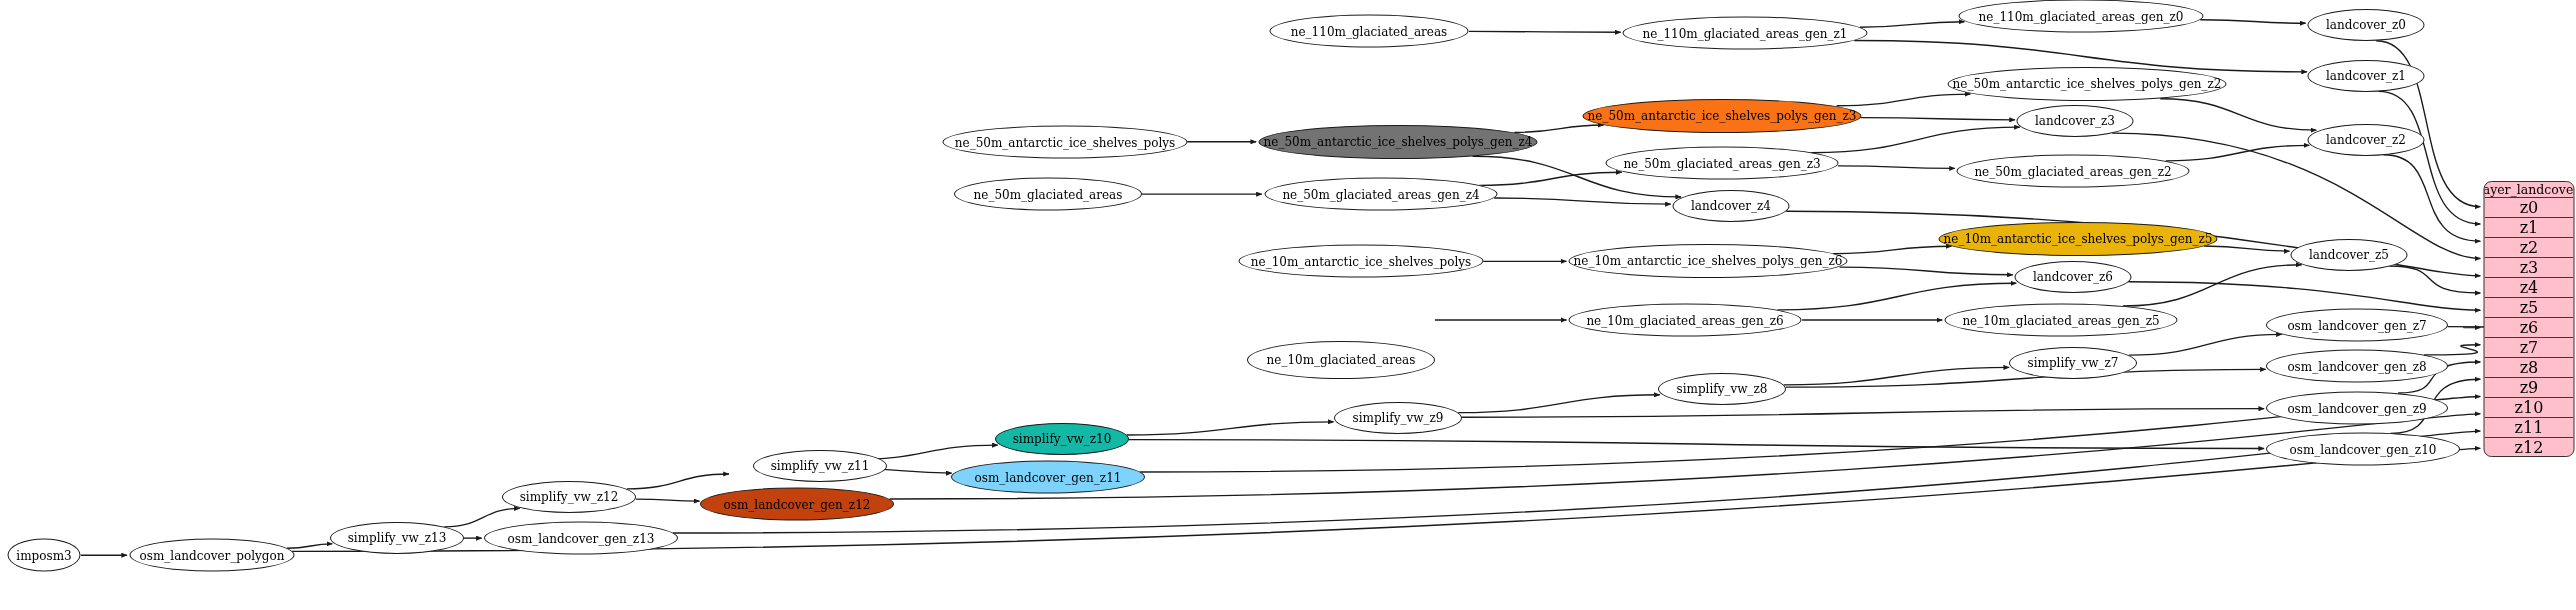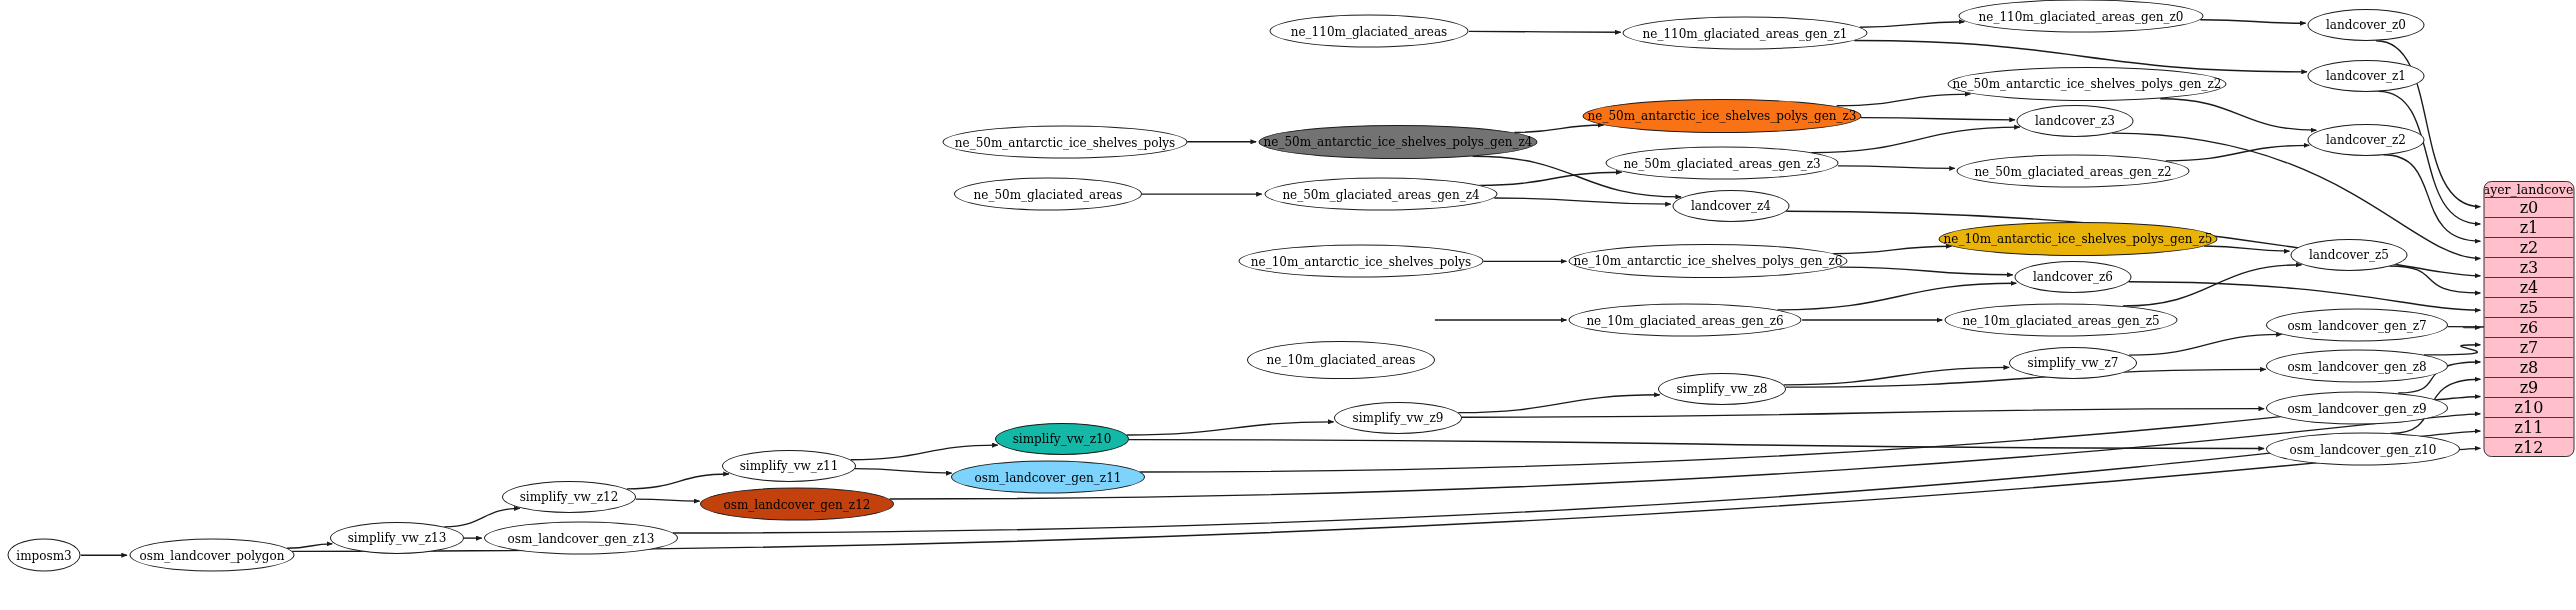--- a/index.html
+++ b/index.html
@@ -139,21 +139,21 @@
       <div class="node" style="left: 1685px; top: 320px; width: 233px; height: 33px; border-color: rgb(26, 26, 26); background: rgb(255, 255, 255);">ne_10m_glaciated_areas_gen_z6</div>
       <div class="node" style="left: 2061px; top: 320px; width: 233px; height: 33px; border-color: rgb(26, 26, 26); background: rgb(255, 255, 255);">ne_10m_glaciated_areas_gen_z5</div>
       <div class="node" style="left: 2357px; top: 325px; width: 182px; height: 33px; border-color: rgb(26, 26, 26); background: rgb(255, 255, 255);">osm_landcover_gen_z7</div>
       <div class="node" style="left: 2073px; top: 363px; width: 128px; height: 32px; border-color: rgb(26, 26, 26); background: rgb(255, 255, 255);">simplify_vw_z7</div>
       <div class="node" style="left: 2357px; top: 366px; width: 182px; height: 33px; border-color: rgb(26, 26, 26); background: rgb(255, 255, 255);">osm_landcover_gen_z8</div>
       <div class="node" style="left: 1722px; top: 389px; width: 128px; height: 32px; border-color: rgb(26, 26, 26); background: rgb(255, 255, 255);">simplify_vw_z8</div>
       <div class="node" style="left: 2357px; top: 408px; width: 182px; height: 33px; border-color: rgb(26, 26, 26); background: rgb(255, 255, 255);">osm_landcover_gen_z9</div>
       <div class="node" style="left: 1398px; top: 418px; width: 128px; height: 32px; border-color: rgb(26, 26, 26); background: rgb(255, 255, 255);">simplify_vw_z9</div>
       <div class="node" style="left: 1062px; top: 439px; width: 134px; height: 32px; border-color: rgb(26, 26, 26); background: #14b8a6;">simplify_vw_z10</div>
       <div class="node" style="left: 2363px; top: 449px; width: 194px; height: 33px; border-color: rgb(26, 26, 26); background: rgb(255, 255, 255);">osm_landcover_gen_z10</div>
-      <div class="node" style="left: 789px; top: 466px; width: 134px; height: 32px; border-color: rgb(26, 26, 26); background: rgb(255, 255, 255);">simplify_vw_z11</div>
+      <div class="node" style="left: 820px; top: 466px; width: 134px; height: 32px; border-color: rgb(26, 26, 26); background: rgb(255, 255, 255);">simplify_vw_z11</div>
       <div class="node" style="left: 1048px; top: 477px; width: 194px; height: 33px; border-color: rgb(26, 26, 26); background: #7dd3fc;">osm_landcover_gen_z11</div>
       <div class="node" style="left: 569px; top: 497px; width: 134px; height: 32px; border-color: rgb(26, 26, 26); background: rgb(255, 255, 255);">simplify_vw_z12</div>
       <div class="node" style="left: 797px; top: 504px; width: 194px; height: 33px; border-color: rgb(26, 26, 26); background: #c2410c;">osm_landcover_gen_z12</div>
       <div class="node" style="left: 397px; top: 538px; width: 134px; height: 32px; border-color: rgb(26, 26, 26); background: rgb(255, 255, 255);">simplify_vw_z13</div>
       <div class="node" style="left: 581px; top: 538px; width: 194px; height: 33px; border-color: rgb(26, 26, 26); background: rgb(255, 255, 255);">osm_landcover_gen_z13</div>
       <div class="node" style="left: 212px; top: 555px; width: 165px; height: 33px; border-color: rgb(26, 26, 26); background: rgb(255, 255, 255);">osm_landcover_polygon</div>
       <div class="node" style="left: 44px; top: 555px; width: 73px; height: 33px; border-color: rgb(26, 26, 26); background: rgb(255, 255, 255); text-align: right;">imposm3</div>
     </div>
 <div class="record" style="left: 2529px; top: 319px; width: 91px; height: 276px; background: rgb(255, 192, 203); border-color: rgb(51, 51, 51);">
       <div class="rrow head">layer_landcover</div>

